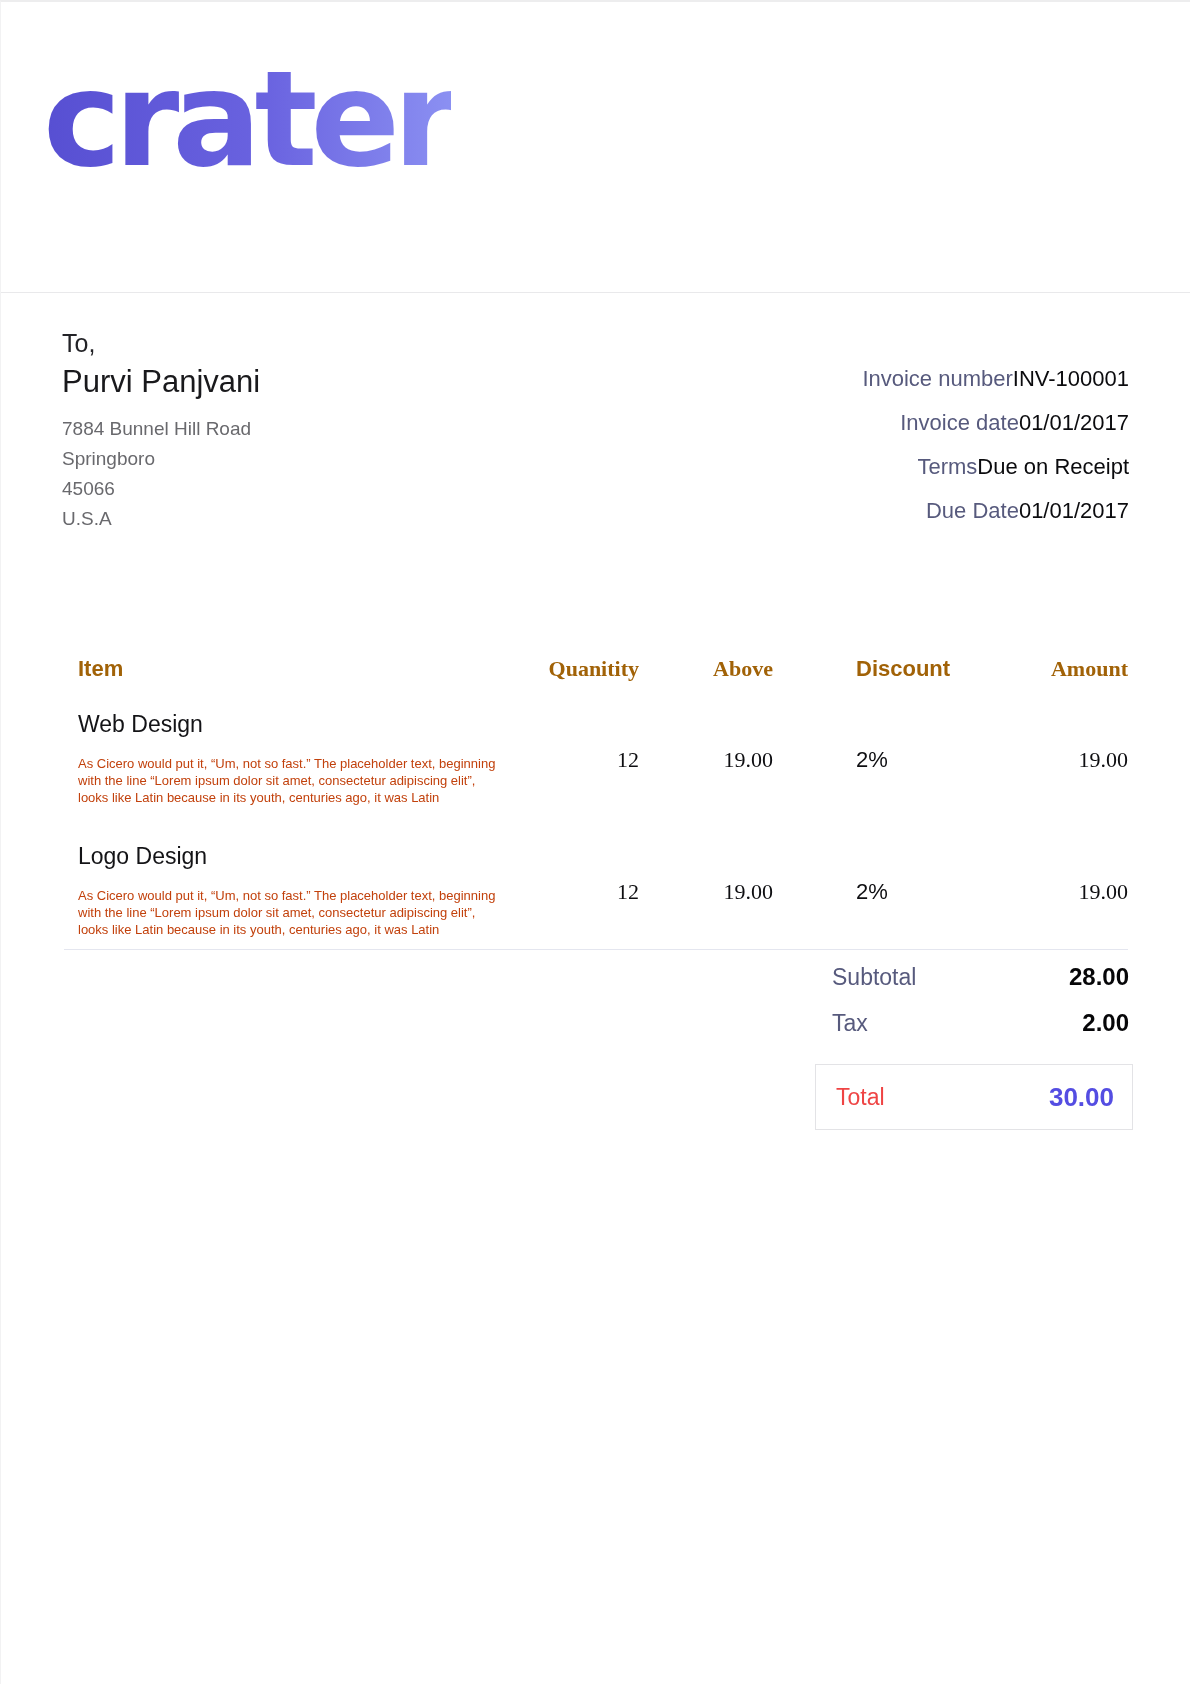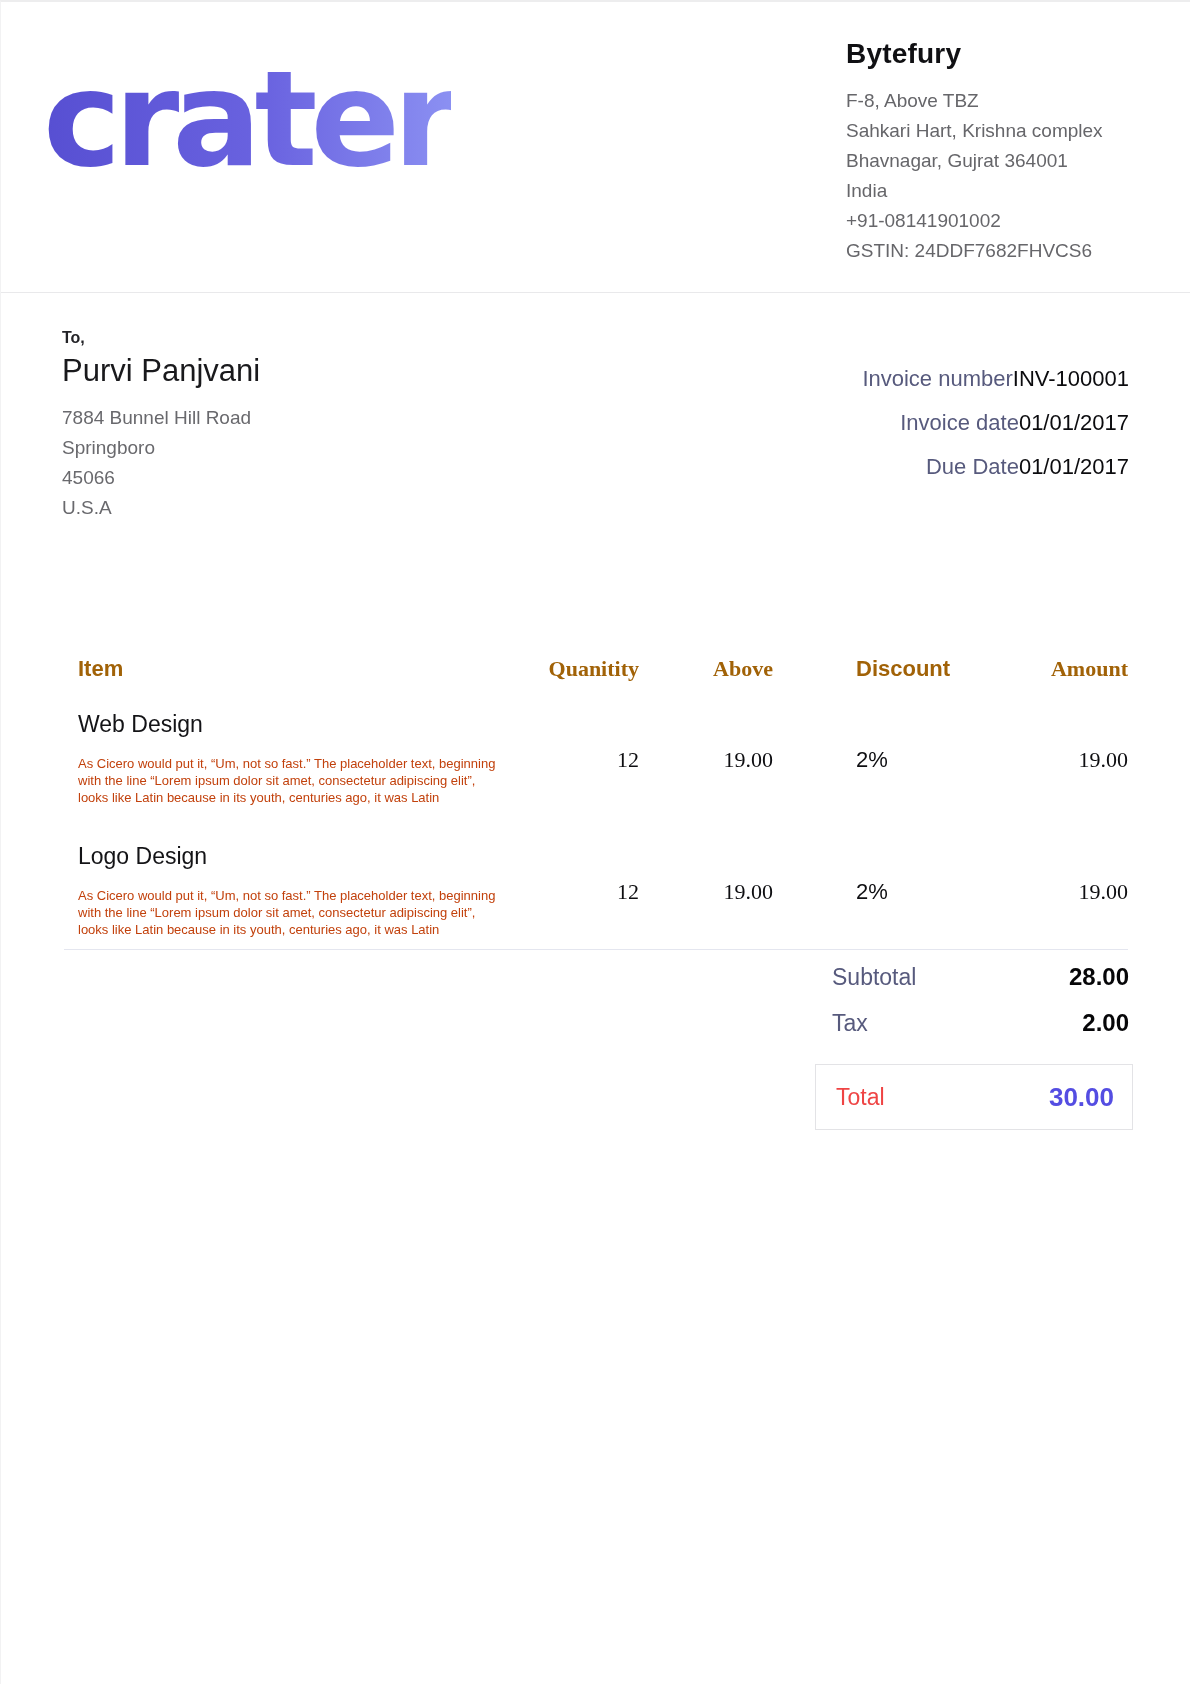--- a/index.html
+++ b/index.html
@@ -64,24 +64,23 @@
   }
 
   
   .to-block {
     position: absolute;
     left: 61px;
     top: 327px;
     width: 420px;
   }
   .to-label {
-    font-size: 16px;
+    font-size: 25px;
     color: #232327;
     margin-bottom: 6px;
-    font-weight: bold;
   }
   .to-name {
     font-size: 31px;
     font-weight: 500;
     color: #19191c;
     margin-bottom: 14px;
   }
   .to-line {
     font-size: 19px;
     line-height: 30px;
@@ -203,48 +202,43 @@
     color: #544de2;
   }
 </style>
 </head>
 <body>
 
 <div class="page">
 
   <div class="header-band">
     <div class="logo">crater</div>
-    <div class="company-block">
-      <div class="company-name">Bytefury</div>
-      <div class="company-line">F-8, Above TBZ</div>
-      <div class="company-line">Sahkari Hart, Krishna complex</div>
-      <div class="company-line">Bhavnagar, Gujrat 364001</div>
-      <div class="company-line">India</div>
-      <div class="company-line">+91-08141901002</div>
-      <div class="company-line">GSTIN: 24DDF7682FHVCS6</div>
-    </div>
   </div>
 
   <div class="to-block">
     <div class="to-label">To,</div>
     <div class="to-name">Purvi Panjvani</div>
     <div class="to-line">7884 Bunnel Hill Road</div>
     <div class="to-line">Springboro</div>
     <div class="to-line">45066</div>
     <div class="to-line">U.S.A</div>
   </div>
 
   <div class="meta-block">
     <div class="meta-row">
       <span class="meta-label">Invoice number</span>
       <span class="meta-value">INV-100001</span>
     </div>
     <div class="meta-row">
       <span class="meta-label">Invoice date</span>
       <span class="meta-value">01/01/2017</span>
+    </div>
+    <div class="meta-row">
+      <span class="meta-label">Terms</span>
+      <span class="meta-value">Due on Receipt</span>
     </div>
     <div class="meta-row">
       <span class="meta-label">Due Date</span>
       <span class="meta-value">01/01/2017</span>
     </div>
   </div>
 
   <div class="items-table">
     <div class="tgrid">
       <div class="th col-left cell-item">Item</div>

